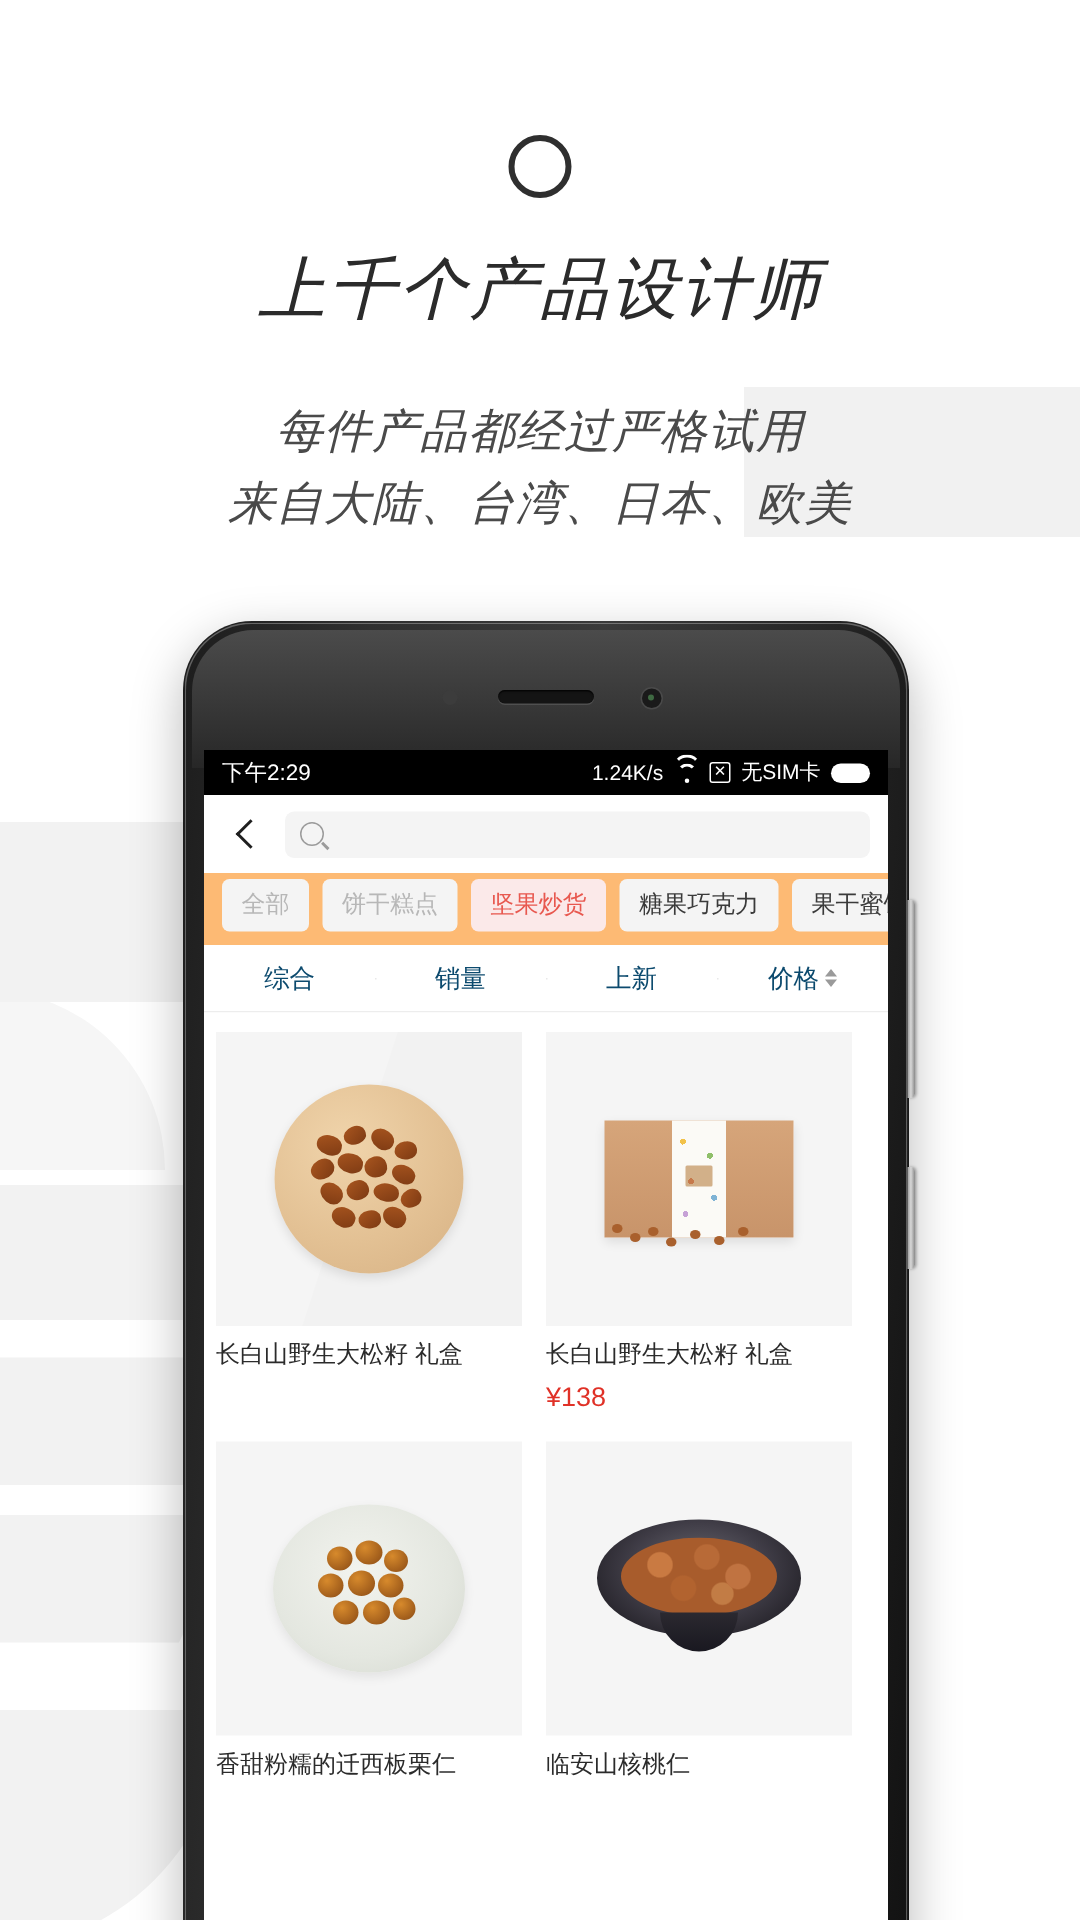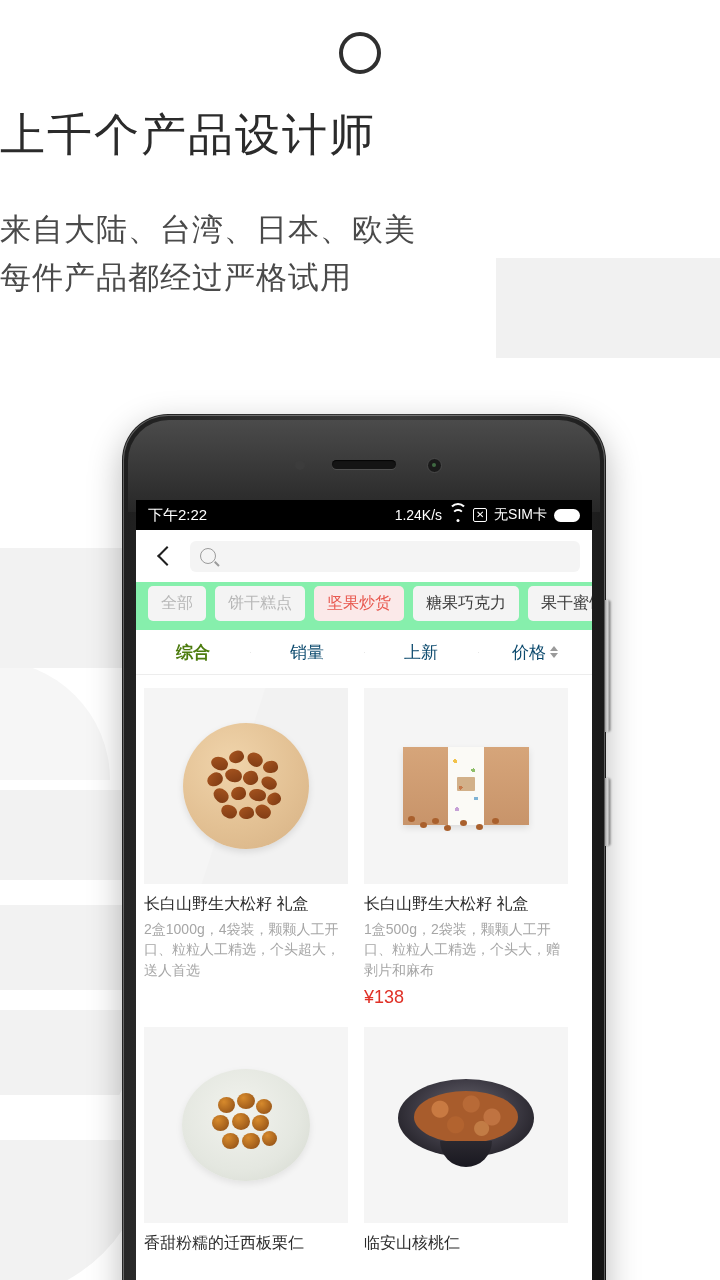--- a/index.html
+++ b/index.html
@@ -64,21 +64,23 @@
     width: 220px; height: 120px;
     border-radius: 0 120px 0 0;
     background: #f6f6f6;
   }
 
   
   .header {
     position: absolute;
     left: 0; right: 0; top: 0;
     z-index: 3;
-    padding-top: 32px;
+    text-align: center;
+    padding-top: 90px;
+    font-style: italic;
   }
   .logo-ring {
     width: 34px;
     height: 34px;
     border: 4px solid #2f2f2f;
     border-radius: 50%;
     margin: 0 auto 34px auto;
   }
   .headline {
     font-size: 45px;
@@ -309,21 +311,21 @@
   }
   .search-input::placeholder { color: #bdbdbd; }
 
   
   .chips {
     display: flex;
     gap: 9px;
     padding: 4px 0 9px 12px;
     overflow: hidden;
     white-space: nowrap;
-    background: #86efac;
+    background: #fdba74;
   }
   .chip {
     flex: 0 0 auto;
     background: #f4f4f4;
     border-radius: 5px;
     padding: 7px 13px;
     font-size: 16px;
     color: #3a3a3a;
   }
   .chip.muted { color: #b7b7b7; }
@@ -353,21 +355,21 @@
   }
   .sorttab + .sorttab::before {
     content: "";
     position: absolute;
     left: 0;
     top: 11px;
     bottom: 11px;
     width: 1px;
     background: #e8e8e8;
   }
-  .sorttab.active { color: #4d7c0f; font-weight: bold; }
+  .sorttab.active { color: #0c4a6e; }
   .sort-arrows {
     display: inline-flex;
     flex-direction: column;
     gap: 2px;
     line-height: 0;
   }
   .sort-arrows span {
     width: 0; height: 0;
     border-left: 4px solid transparent;
     border-right: 4px solid transparent;
@@ -532,38 +534,38 @@
   <div class="bg-wm wm1"></div>
   <div class="bg-wm wm2"></div>
   <div class="bg-wm wm3"></div>
   <div class="bg-wm wm4"></div>
   <div class="bg-wm wm5"></div>
 </div>
 
 <div class="header">
   <div class="logo-ring"></div>
   <h1 class="headline">上千个产品设计师</h1>
+  <p class="subline">每件产品都经过严格试用</p>
   <p class="subline">来自大陆、台湾、日本、欧美</p>
-  <p class="subline">每件产品都经过严格试用</p>
 </div>
 
 <div class="phone">
   <div class="phone-body"></div>
   <div class="phone-top-gloss"></div>
   <div class="sensor"></div>
   <div class="speaker"></div>
   <div class="camera"></div>
   <div class="phone-edge-hl"></div>
   <div class="side-btn volume"></div>
   <div class="side-btn power"></div>
 
   <div class="screen">
 
     <div class="statusbar">
-      <span class="sb-left">下午2:22</span>
+      <span class="sb-left">下午2:29</span>
       <span class="sb-spacer"></span>
       <span class="sb-right">
         <span>1.24K/s</span>
         <span class="wifi-icon">
             <i></i>
             <i></i>
             <i></i>
           </span>
         <span class="xbox-icon">✕</span>
         <span>无SIM卡</span>
@@ -625,38 +627,36 @@
               <div class="nut" style="left:48px;top:64px;width:15px;height:13px;transform:rotate(-18deg)"></div>
               <div class="nut" style="left:66px;top:66px;width:17px;height:12px;transform:rotate(8deg)"></div>
               <div class="nut" style="left:84px;top:70px;width:14px;height:12px;transform:rotate(-28deg)"></div>
               <div class="nut" style="left:38px;top:82px;width:16px;height:13px;transform:rotate(22deg)"></div>
               <div class="nut" style="left:56px;top:84px;width:15px;height:12px;transform:rotate(-10deg)"></div>
               <div class="nut" style="left:72px;top:82px;width:16px;height:13px;transform:rotate(30deg)"></div>
             </div>
           </div>
         </div>
         <div class="card-title">长白山野生大松籽 礼盒</div>
-        <div class="card-desc">2盒1000g，4袋装，颗颗人工开口、粒粒人工精选，个头超大，送人首选</div>
       </div>
 
       <div class="card">
         <div class="card-img">
           <div class="art">
             <div class="giftbox"></div>
             <div class="crumb" style="left:44px;top:128px;"></div>
             <div class="crumb" style="left:56px;top:134px;"></div>
             <div class="crumb" style="left:68px;top:130px;"></div>
             <div class="crumb" style="left:80px;top:137px;"></div>
             <div class="crumb" style="left:96px;top:132px;"></div>
             <div class="crumb" style="left:112px;top:136px;"></div>
             <div class="crumb" style="left:128px;top:130px;"></div>
           </div>
         </div>
         <div class="card-title">长白山野生大松籽 礼盒</div>
-        <div class="card-desc">1盒500g，2袋装，颗颗人工开口、粒粒人工精选，个头大，赠剥片和麻布</div>
         <div class="card-price">¥138</div>
       </div>
 
       <div class="card">
         <div class="card-img">
           <div class="art">
             <div class="plate-pale">
               <div class="chestnut" style="left:36px;top:28px;width:17px;height:16px"></div>
               <div class="chestnut" style="left:55px;top:24px;width:18px;height:16px"></div>
               <div class="chestnut" style="left:74px;top:30px;width:16px;height:15px"></div>

